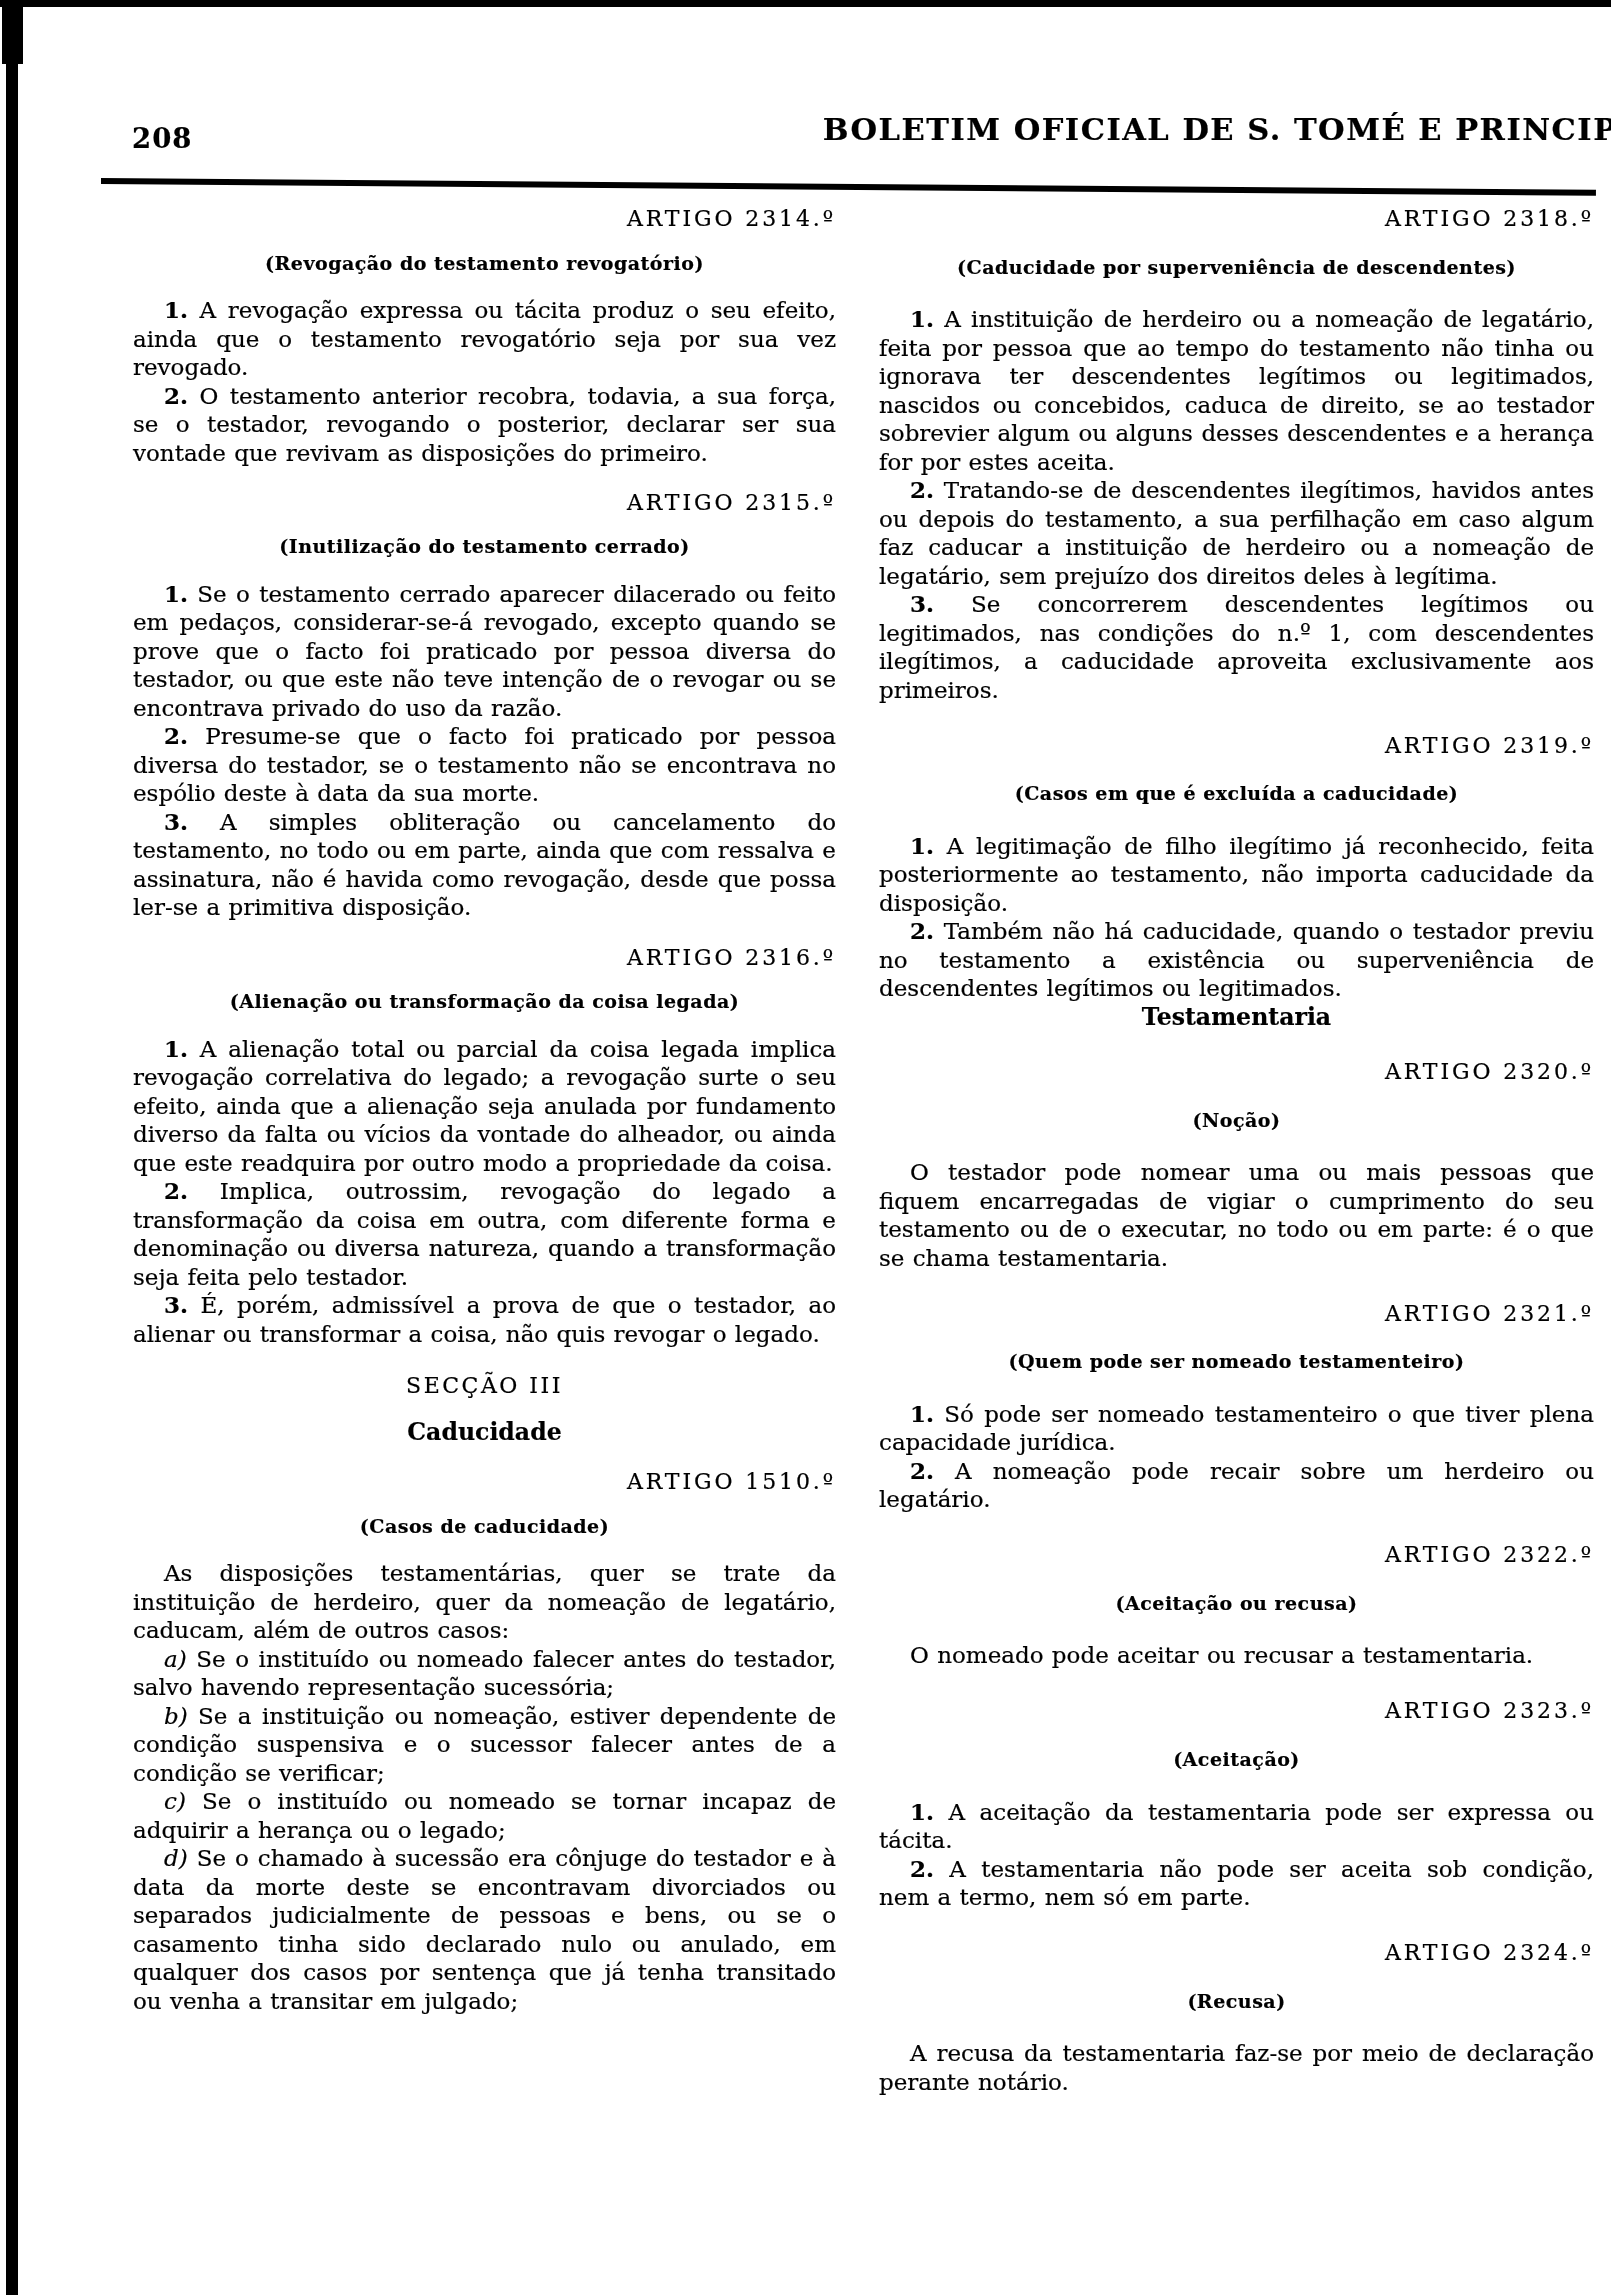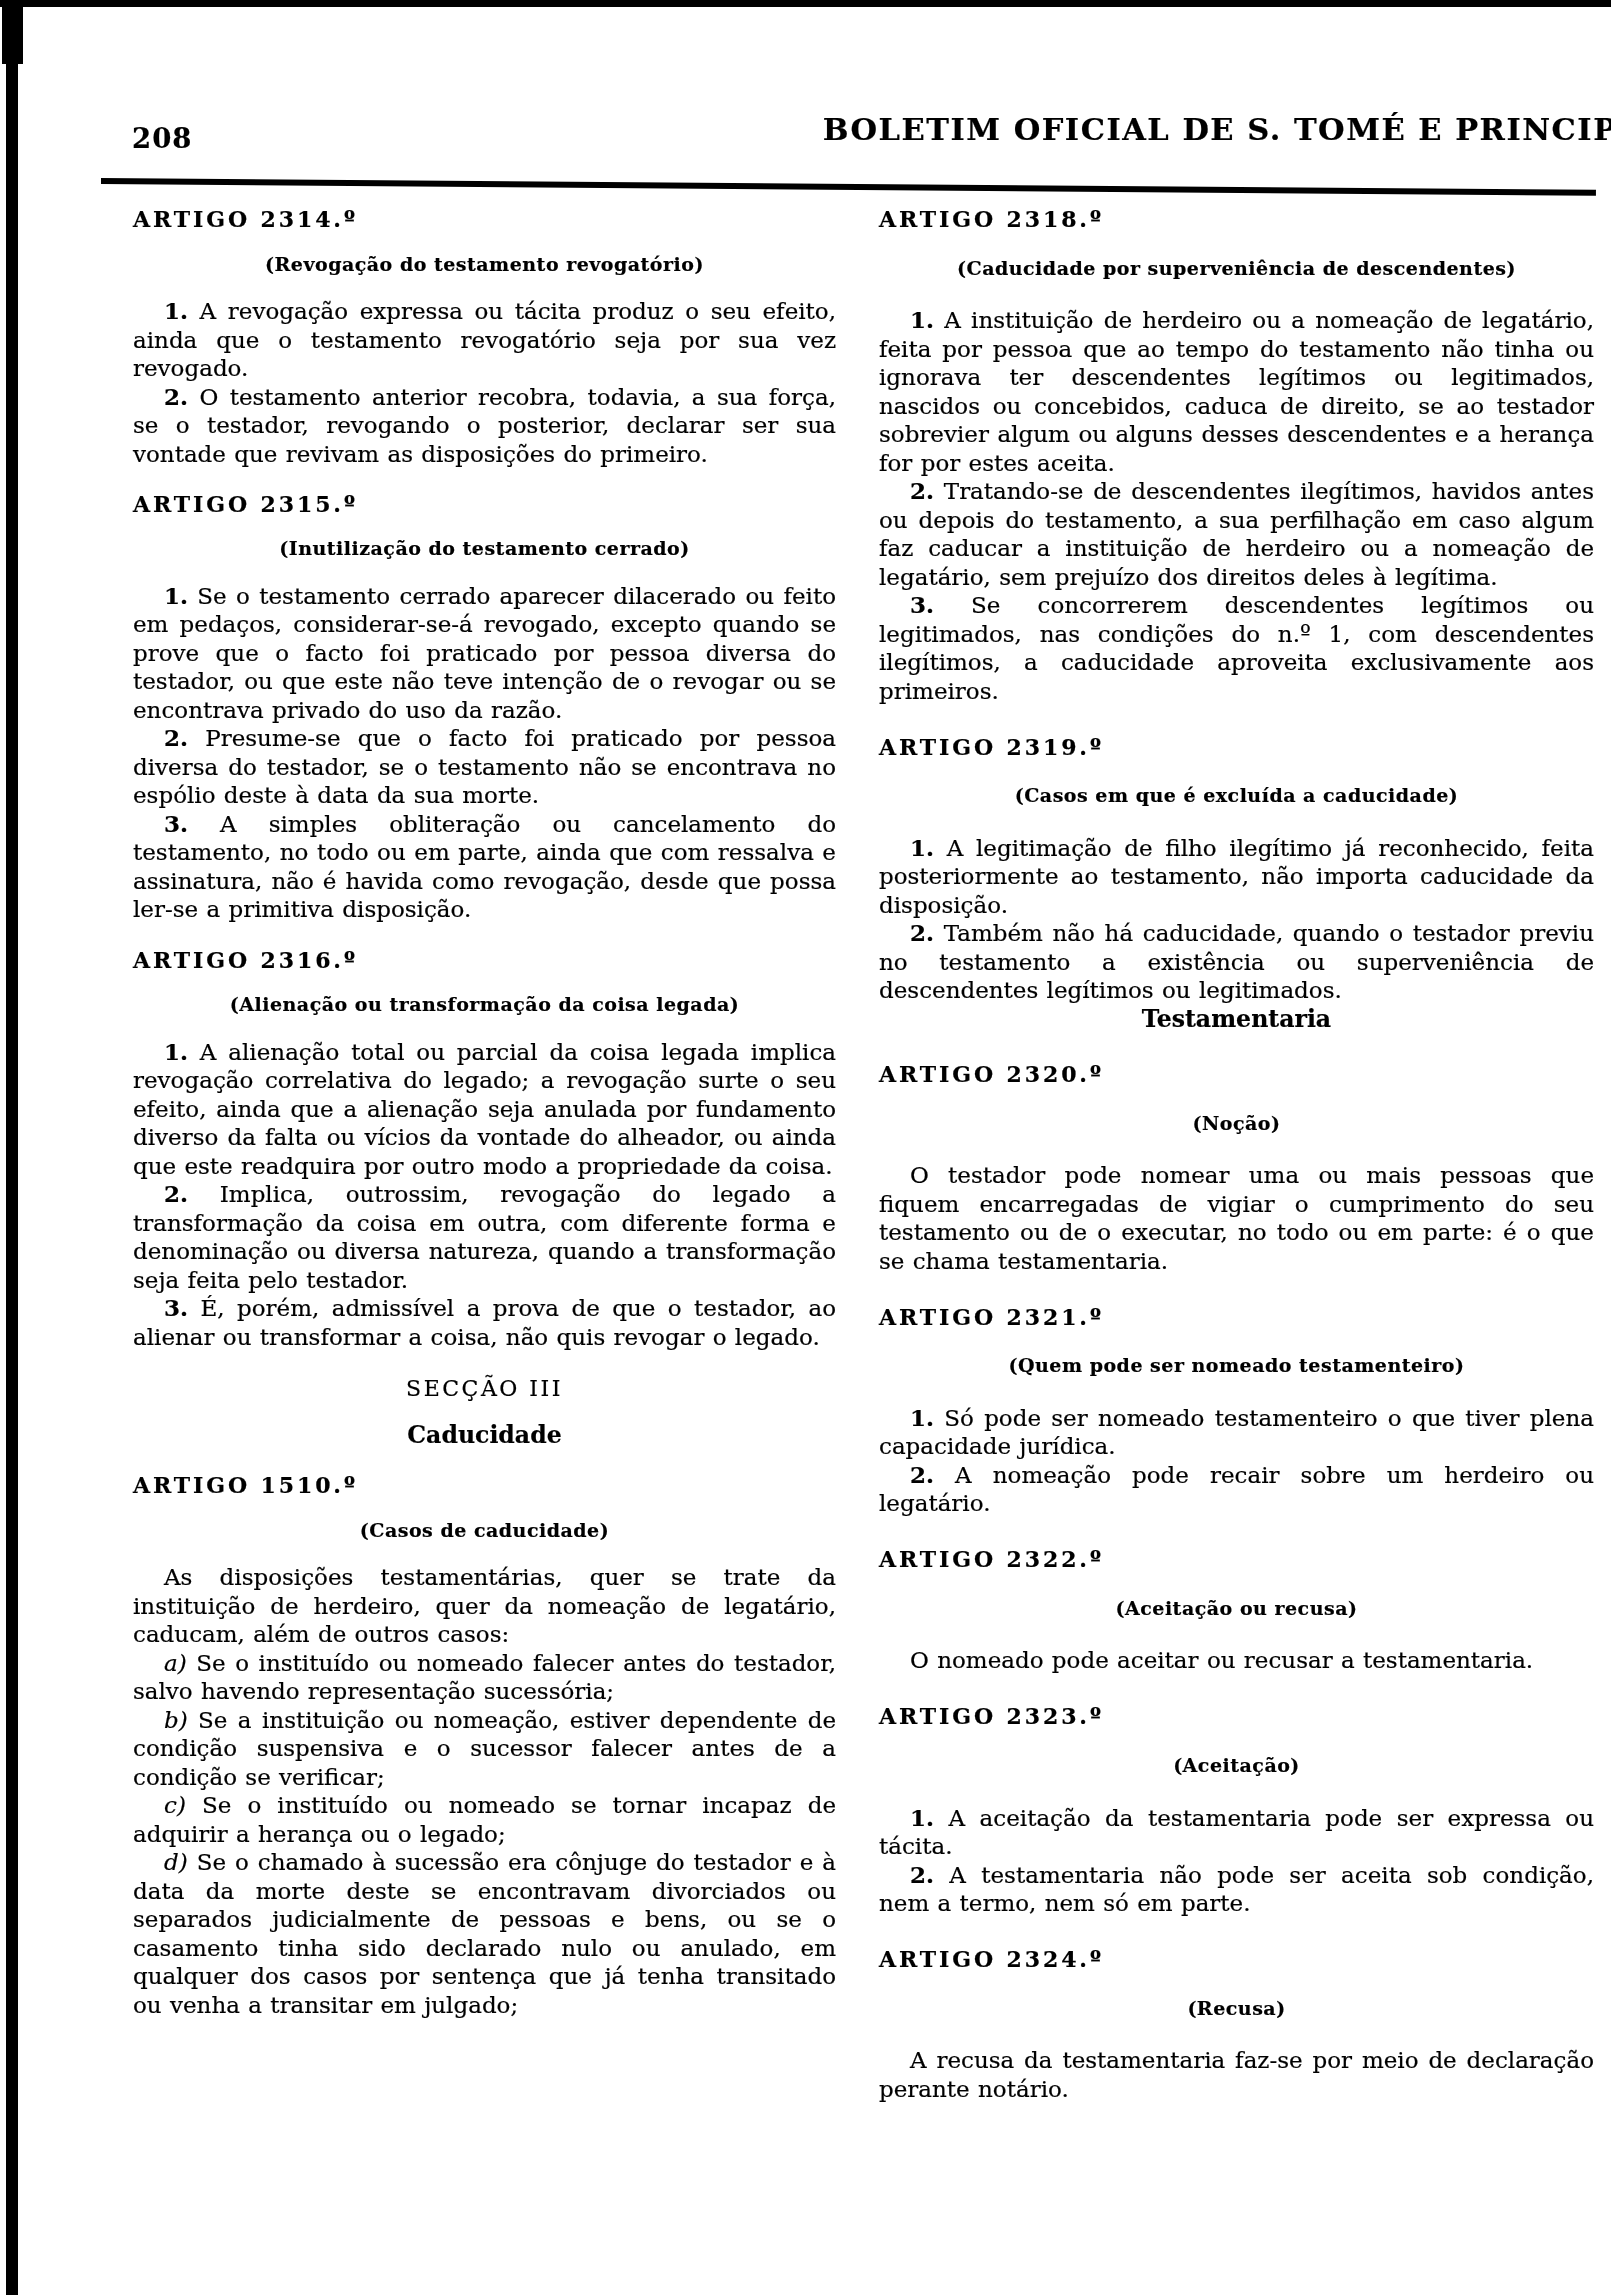--- a/index.html
+++ b/index.html
@@ -46,21 +46,21 @@
     white-space: nowrap;
   }
   .col {
     position: absolute; top: 206px;
   }
   .col-left  { left: 133px;  width: 703px; }
   .col-right { left: 879px; width: 715px; }
   .col > :first-child { margin-top: 0 !important; }
 
   .article-heading {
-    text-align: left; font-size: 22px; font-weight: 700;
+    text-align: right; font-size: 22px; font-weight: 400;
     letter-spacing: 2.9px; margin: 22.6px 0 20.6px;
   }
   .col-right .article-heading { margin: 28.5px 0 24.6px; }
   .article-subtitle {
     text-align: center; font-size: 19px; font-weight: 700;
     margin: 0 0 22.6px; letter-spacing: 0.5px;
   }
   .col-right .article-subtitle { margin-bottom: 27.5px; }
   .section-heading {
     text-align: center; font-size: 22px; font-weight: 400;

